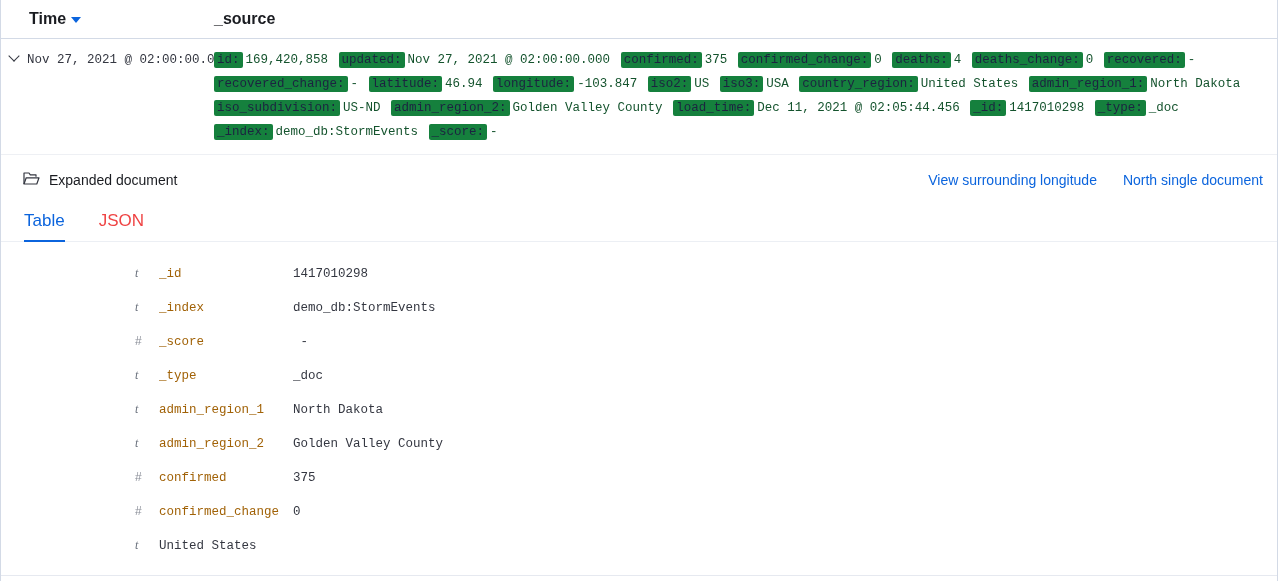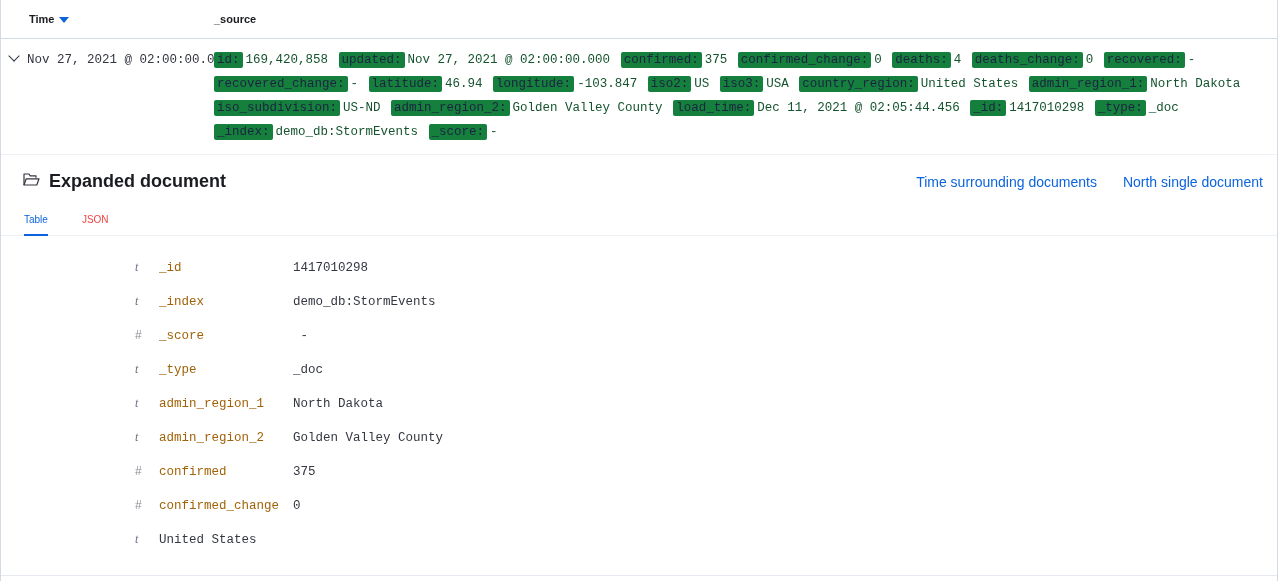--- a/index.html
+++ b/index.html
@@ -27,21 +27,21 @@
 
   
   .table-header {
     display: flex;
     height: 39px;
     box-sizing: border-box;
     border-bottom: 1px solid #d3dae6;
     align-items: center;
   }
   .th {
-    font-size: 11px;
+    font-size: 16px;
     font-weight: bold;
     color: #1a1c21;
     display: flex;
     align-items: center;
     gap: 5px;
   }
   .th-time { width: 213px; padding-left: 28px; box-sizing: border-box; }
   .th-source { padding-left: 0; }
 
   .sort-caret {
@@ -118,22 +118,22 @@
   .exp-header {
     display: flex;
     align-items: center;
     justify-content: space-between;
     padding: 16px 14px 0 22px;
   }
   .exp-title {
     display: flex;
     align-items: center;
     gap: 9px;
-    font-size: 18px;
-    font-weight: bold;
+    font-size: 14px;
+    font-weight: normal;
     color: #1a1c21;
   }
   .exp-links {
     display: flex;
     gap: 26px;
   }
   .exp-link {
     font-size: 14px;
     color: #0b64dd;
     cursor: pointer;
@@ -149,21 +149,21 @@
     padding-left: 23px;
   }
   .tabs::after {
     content: "";
     position: absolute;
     left: 0; right: 0; bottom: 0;
     height: 1px;
     background: #eceff4;
   }
   .tab {
-    font-size: 10px;
+    font-size: 17px;
     padding: 6px 0 11px 0;
     margin-right: 34px;
     cursor: pointer;
     position: relative;
     z-index: 1;
   }
   .tab.active {
     color: #0b64dd;
     box-shadow: inset 0 -2px 0 #0b64dd;
   }
@@ -247,21 +247,21 @@
     <div class="exp-title">
       <span>
         <svg width="17" height="15" viewBox="0 0 17 15" fill="none" xmlns="http://www.w3.org/2000/svg">
           <path d="M1 13V2h5l1.3 1.8H13v2" stroke="#343741" stroke-width="1.2" fill="none" stroke-linejoin="round"></path>
           <path d="M1 13l2.2-6.2H16L13.8 13H1z" stroke="#343741" stroke-width="1.2" fill="none" stroke-linejoin="round"></path>
         </svg>
       </span>
       <span>Expanded document</span>
     </div>
     <div class="exp-links">
-      <span class="exp-link">Time surrounding documents</span>
+      <span class="exp-link">View surrounding longitude</span>
       <span class="exp-link">North single document</span>
     </div>
   </div>
 
   <div class="tabs">
     <span class="tab active">Table</span>
     <span class="tab inactive">JSON</span>
   </div>
 
   <div class="field-table" id="field-table">

